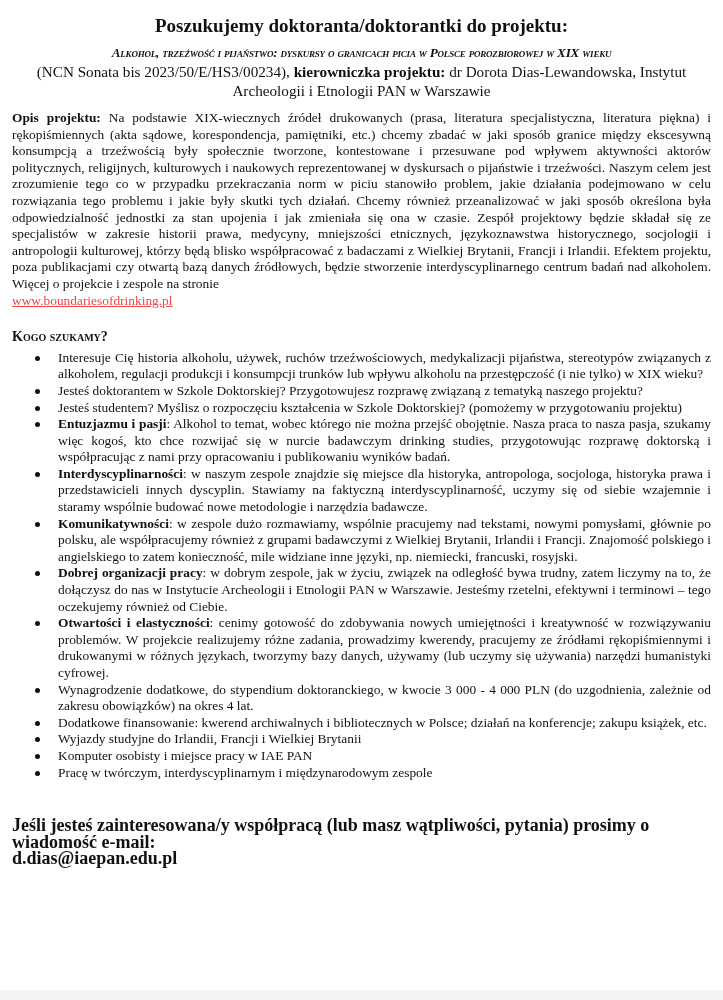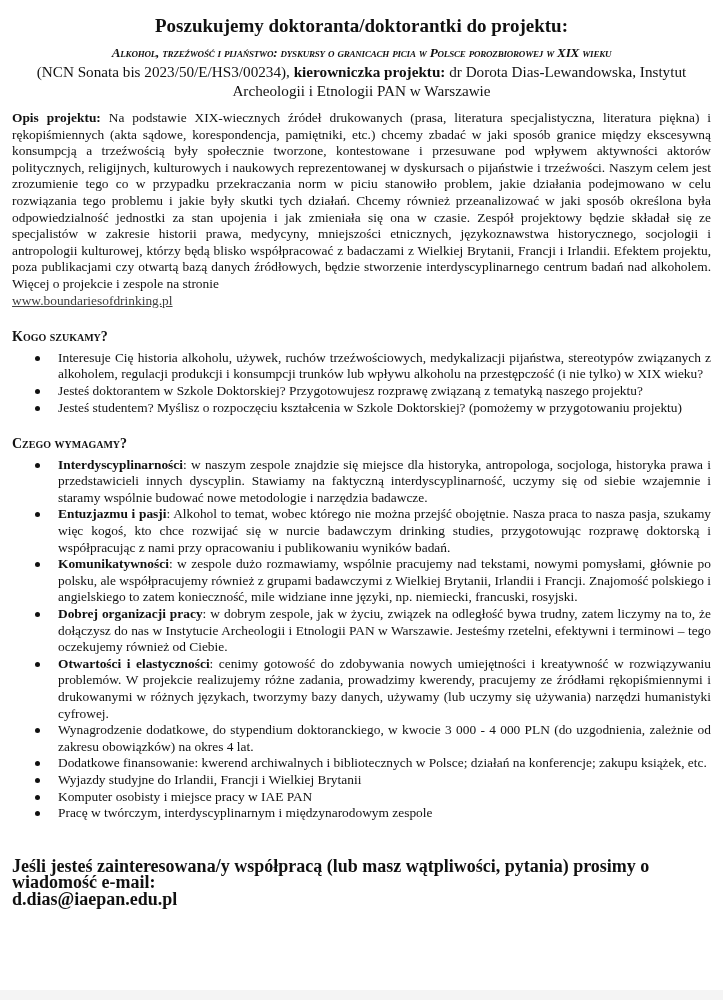--- a/index.html
+++ b/index.html
@@ -13,21 +13,21 @@
   .page { padding:8px 12px 0 12px; position:relative; height:992px; }
   .title { text-align:center; font-weight:bold; font-size:19px; line-height:24px; margin:6px 0 6px 0; }
   .project-title {
     text-align:center; font-weight:bold; font-style:italic; font-variant:small-caps;
     font-size:13.2px; line-height:18px; white-space:nowrap; letter-spacing:-0.2px;
   }
   .grant { text-align:center; font-size:15.2px; line-height:18.5px; margin-top:1px; }
   .grant b { font-weight:bold; }
   .desc { text-align:justify; margin-top:10px; }
   .desc b { font-weight:bold; }
-  a.link { color:#404040; text-decoration:underline; }
+  a.link { color:#ef4444; text-decoration:underline; }
   .section-head {
     font-weight:bold; font-variant:small-caps; font-size:14px; margin-top:20px; margin-bottom:4px;
   }
   ul { margin:0; padding:0; list-style:none; }
   li { position:relative; padding-left:46px; text-align:justify; }
   li::before {
     content:""; position:absolute; left:23px; top:6px; width:5px; height:5px; border-radius:50%; background:#111;
   }
   li b { font-weight:bold; }
   .contact { font-weight:bold; margin-top:36px; font-size:18px; }
@@ -47,24 +47,23 @@
     <b>Opis projektu:</b><span> Na podstawie XIX-wiecznych źródeł drukowanych (prasa, literatura specjalistyczna, literatura piękna) i rękopiśmiennych (akta sądowe, korespondencja, pamiętniki, etc.) chcemy zbadać w jaki sposób granice między ekscesywną konsumpcją a trzeźwością były społecznie tworzone, kontestowane i przesuwane pod wpływem aktywności aktorów politycznych, religijnych, kulturowych i naukowych reprezentowanej w dyskursach o pijaństwie i trzeźwości. Naszym celem jest zrozumienie tego co w przypadku przekraczania norm w piciu stanowiło problem, jakie działania podejmowano w celu rozwiązania tego problemu i jakie były skutki tych działań. Chcemy również przeanalizować w jaki sposób określona była odpowiedzialność jednostki za stan upojenia i jak zmieniała się ona w czasie. Zespół projektowy będzie składał się ze specjalistów w zakresie historii prawa, medycyny, mniejszości etnicznych, językoznawstwa historycznego, socjologii i antropologii kulturowej, którzy będą blisko współpracować z badaczami z Wielkiej Brytanii, Francji i Irlandii. Efektem projektu, poza publikacjami czy otwartą bazą danych źródłowych, będzie stworzenie interdyscyplinarnego centrum badań nad alkoholem. Więcej o projekcie i zespole na stronie </span><br><a class="link" href="www.boundariesofdrinking.pl">www.boundariesofdrinking.pl</a>
   </div>
 
   <div class="section-head">Kogo szukamy?</div>
   <ul>
     <li>Interesuje Cię historia alkoholu, używek, ruchów trzeźwościowych, medykalizacji pijaństwa, stereotypów związanych z alkoholem, regulacji produkcji i konsumpcji trunków lub wpływu alkoholu na przestępczość (i nie tylko) w XIX wieku?</li>
     <li>Jesteś doktorantem w Szkole Doktorskiej? Przygotowujesz rozprawę związaną z tematyką naszego projektu?</li>
     <li>Jesteś studentem? Myślisz o rozpoczęciu kształcenia w Szkole Doktorskiej?  (pomożemy w przygotowaniu projektu)</li>
   </ul>
 
-  <div class="section-head">Czego wymagamy?</div>
   <ul>
+    <li><b>Entuzjazmu i pasji</b><span>: Alkohol to temat, wobec którego nie można przejść obojętnie. Nasza praca to nasza pasja, szukamy więc kogoś, kto chce rozwijać się w nurcie badawczym drinking studies, przygotowując rozprawę doktorską i współpracując z nami przy opracowaniu i publikowaniu wyników badań.</span></li>
     <li><b>Interdyscyplinarności</b><span>: w naszym zespole znajdzie się miejsce dla historyka, antropologa, socjologa, historyka prawa i przedstawicieli innych dyscyplin. Stawiamy na faktyczną interdyscyplinarność, uczymy się od siebie wzajemnie i staramy wspólnie budować nowe metodologie i narzędzia badawcze.</span></li>
-    <li><b>Entuzjazmu i pasji</b><span>: Alkohol to temat, wobec którego nie można przejść obojętnie. Nasza praca to nasza pasja, szukamy więc kogoś, kto chce rozwijać się w nurcie badawczym drinking studies, przygotowując rozprawę doktorską i współpracując z nami przy opracowaniu i publikowaniu wyników badań.</span></li>
     <li><b>Komunikatywności</b><span>: w zespole dużo rozmawiamy, wspólnie pracujemy nad tekstami, nowymi pomysłami, głównie po polsku, ale współpracujemy również z grupami badawczymi z Wielkiej Brytanii, Irlandii i Francji. Znajomość polskiego i angielskiego to zatem konieczność, mile widziane inne języki, np. niemiecki, francuski, rosyjski.</span></li>
     <li><b>Dobrej organizacji pracy</b><span>: w dobrym zespole, jak w życiu, związek na odległość bywa trudny, zatem liczymy na to, że dołączysz do nas w Instytucie Archeologii i Etnologii PAN w Warszawie. Jesteśmy rzetelni, efektywni i terminowi – tego oczekujemy również od Ciebie.</span></li>
     <li><b>Otwartości i elastyczności</b><span>: cenimy gotowość do zdobywania nowych umiejętności i kreatywność w rozwiązywaniu problemów. W projekcie realizujemy różne zadania, prowadzimy kwerendy, pracujemy ze źródłami rękopiśmiennymi i drukowanymi w różnych językach, tworzymy bazy danych, używamy (lub uczymy się używania) narzędzi humanistyki cyfrowej.</span></li>
   </ul>
 
   <ul>
     <li>Wynagrodzenie dodatkowe, do stypendium doktoranckiego, w kwocie 3 000 - 4 000 PLN (do uzgodnienia, zależnie od zakresu obowiązków) na okres 4 lat.</li>
     <li>Dodatkowe finansowanie: kwerend archiwalnych i bibliotecznych w Polsce; działań na konferencje; zakupu książek, etc.</li>
     <li>Wyjazdy studyjne do Irlandii, Francji i Wielkiej Brytanii</li>
     <li>Komputer osobisty i miejsce pracy w IAE PAN</li>

